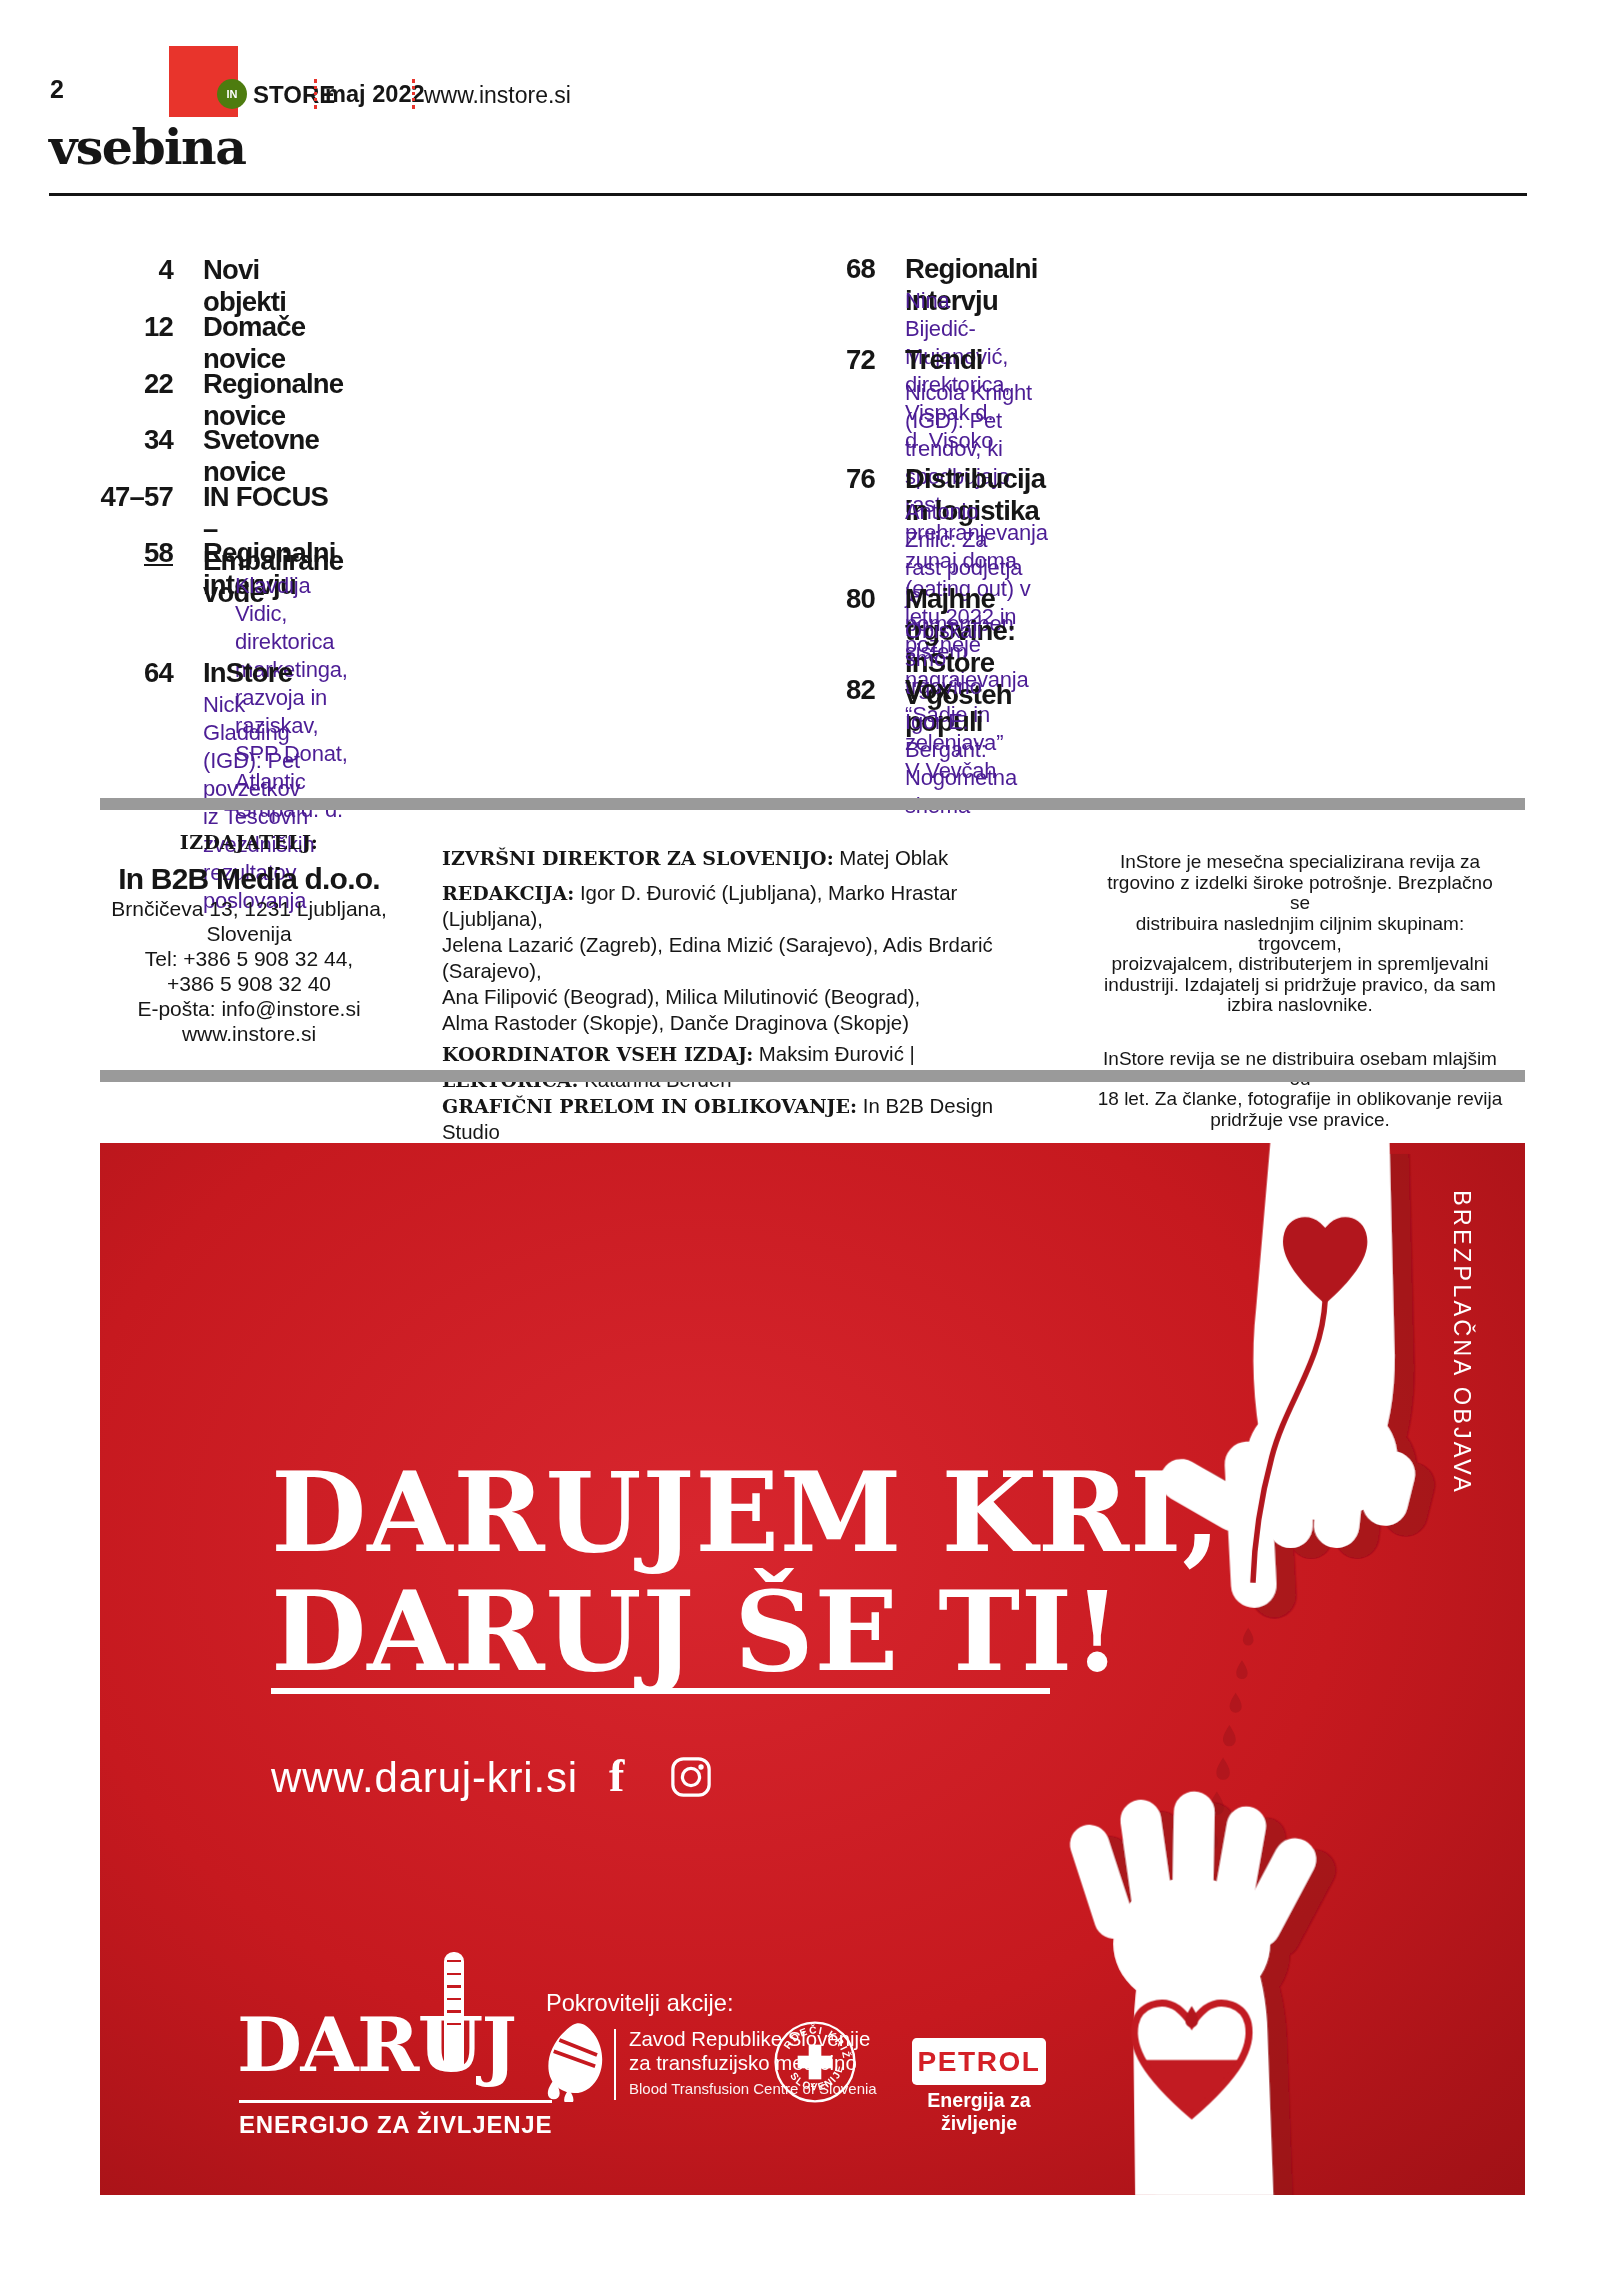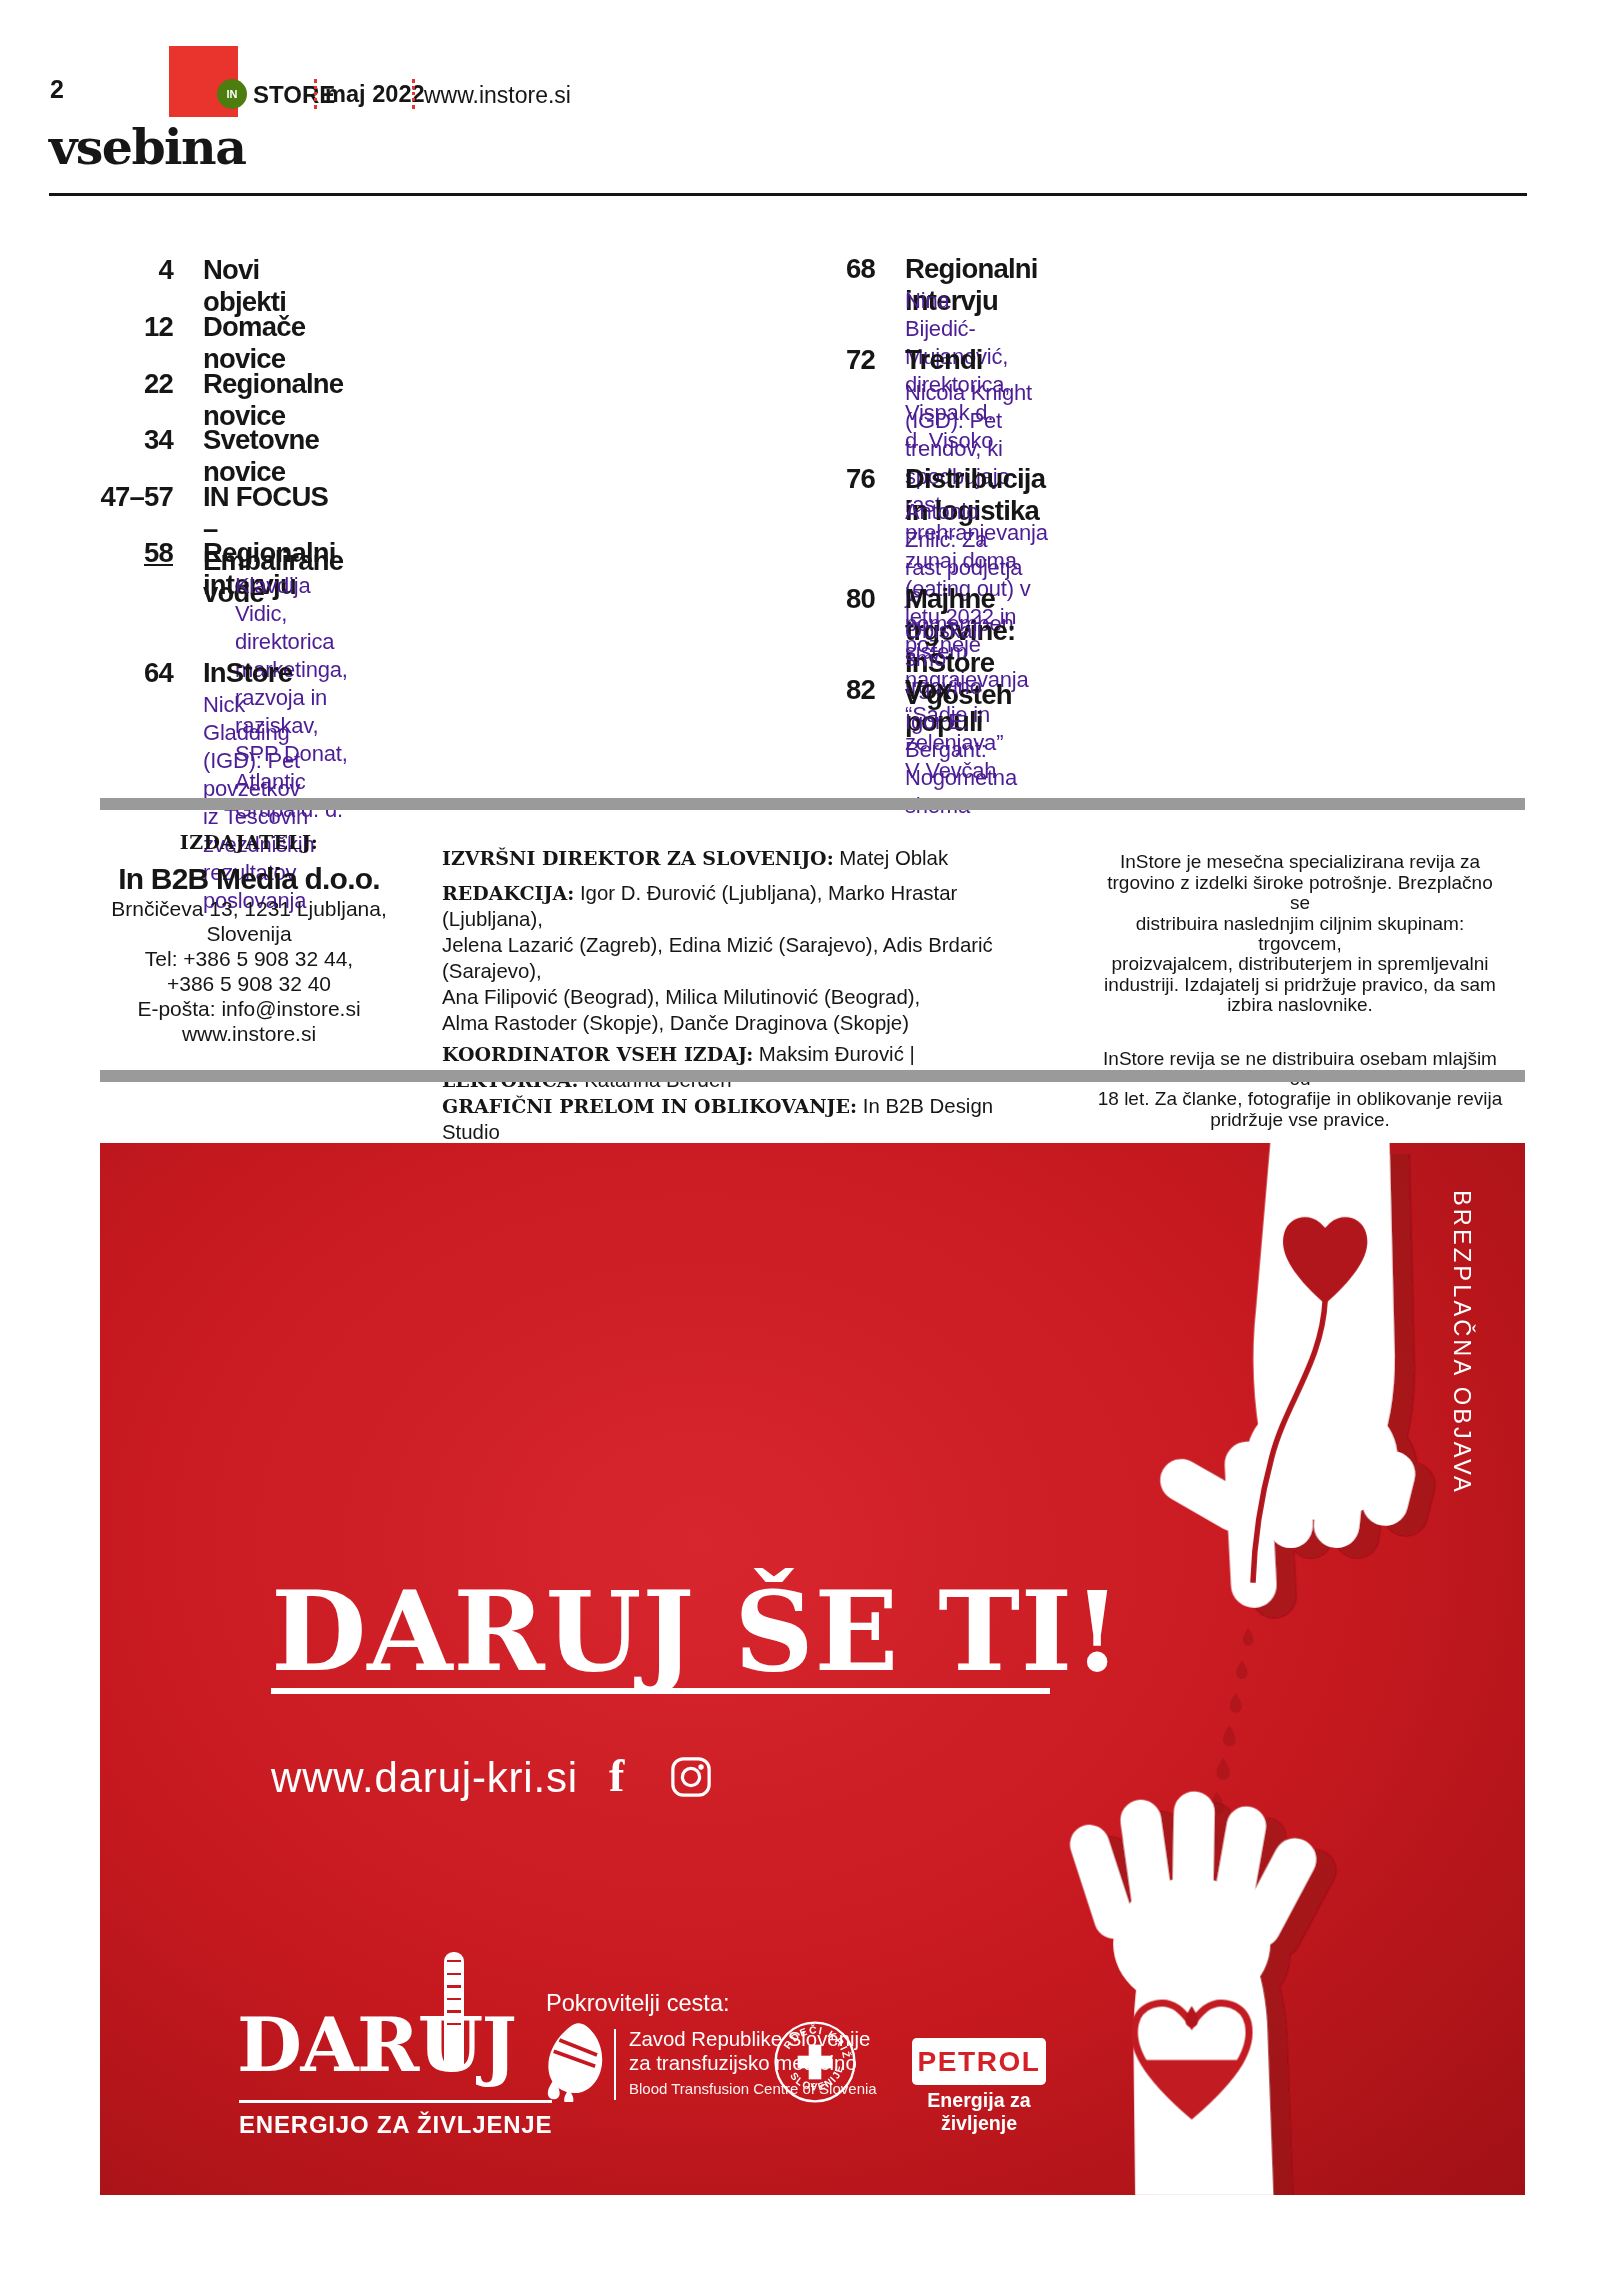--- a/index.html
+++ b/index.html
@@ -240,41 +240,42 @@
       </g>
 
       <g>
         <path d="M1390,1238 C1330,1186 1312,1152 1318,1122 C1323,1098 1352,1088 1372,1102 Q1382,1110 1390,1122 Q1398,1110 1408,1102 C1428,1088 1457,1098 1462,1122 C1468,1152 1450,1186 1390,1238 Z" fill="#ffffff"></path>
         <rect x="1300" y="1168" width="180" height="84" fill="#c21b22" clip-path="url(#heartClip)"></rect>
         <path d="M1390,1238 C1330,1186 1312,1152 1318,1122 C1323,1098 1352,1088 1372,1102 Q1382,1110 1390,1122 Q1398,1110 1408,1102 C1428,1088 1457,1098 1462,1122 C1468,1152 1450,1186 1390,1238 Z" fill="none" stroke="#c21b22" stroke-width="9"></path>
         <path transform="translate(1390,1112) scale(0.9)" d="M0,-14 C5,-6 9,0 9,7 A9,9 0 1,1 -9,7 C-9,0 -5,-6 0,-14 Z" fill="#b2161d"></path>
       </g>
     </svg>
 
+    <div class="abs ad-headline" style="top:305px;">DARUJEM KRI,</div>
     <div class="abs ad-headline" style="top:424px;">DARUJ ŠE TI!</div>
 
     <div class="abs ad-rule"></div>
     <div class="abs ad-url">www.daruj-kri.si</div>
 
     <div class="abs fb">f</div>
     <svg class="abs ig" width="42" height="42" viewBox="0 0 44 44">
       <rect x="3" y="3" width="38" height="38" rx="11" fill="none" stroke="#fff" stroke-width="3.4"></rect>
       <circle cx="22" cy="22" r="9" fill="none" stroke="#fff" stroke-width="3.4"></circle>
       <circle cx="32.5" cy="11.5" r="2.8" fill="#fff"></circle>
     </svg>
 
     <div class="abs sidenote">BREZPLAČNA OBJAVA</div>
 
     <div class="abs daruj-title">DARUJ</div>
     <div class="abs tube">
       <div class="tube-ticks"></div>
     </div>
     <div class="abs daruj-sub">ENERGIJO ZA ŽIVLJENJE</div>
 
-    <div class="abs sponsors-label">Pokrovitelji cesta:</div>
+    <div class="abs sponsors-label">Pokrovitelji akcije:</div>
 
     <svg class="abs" style="left:440px;top:880px;" width="67" height="79" viewBox="0 0 70 84">
       <path d="M34,2 C14,16 4,38 10,57 C16,74 38,80 52,69 C68,57 70,30 57,12 C49,1 42,-2 34,2 Z" fill="#fff"></path>
       <path d="M14,30 L58,46 M20,18 L60,34" stroke="#c6191f" stroke-width="4" fill="none"></path>
       <path transform="translate(14,70) scale(0.7)" d="M0,-14 C5,-6 9,0 9,7 A9,9 0 1,1 -9,7 C-9,0 -5,-6 0,-14 Z" fill="#fff"></path>
       <path transform="translate(30,78) scale(0.55)" d="M0,-14 C5,-6 9,0 9,7 A9,9 0 1,1 -9,7 C-9,0 -5,-6 0,-14 Z" fill="#fff"></path>
     </svg>
     <div class="abs sp-sep"></div>
     <div class="abs sp-zavod-text">
       <div>Zavod Republike Slovenije</div>

